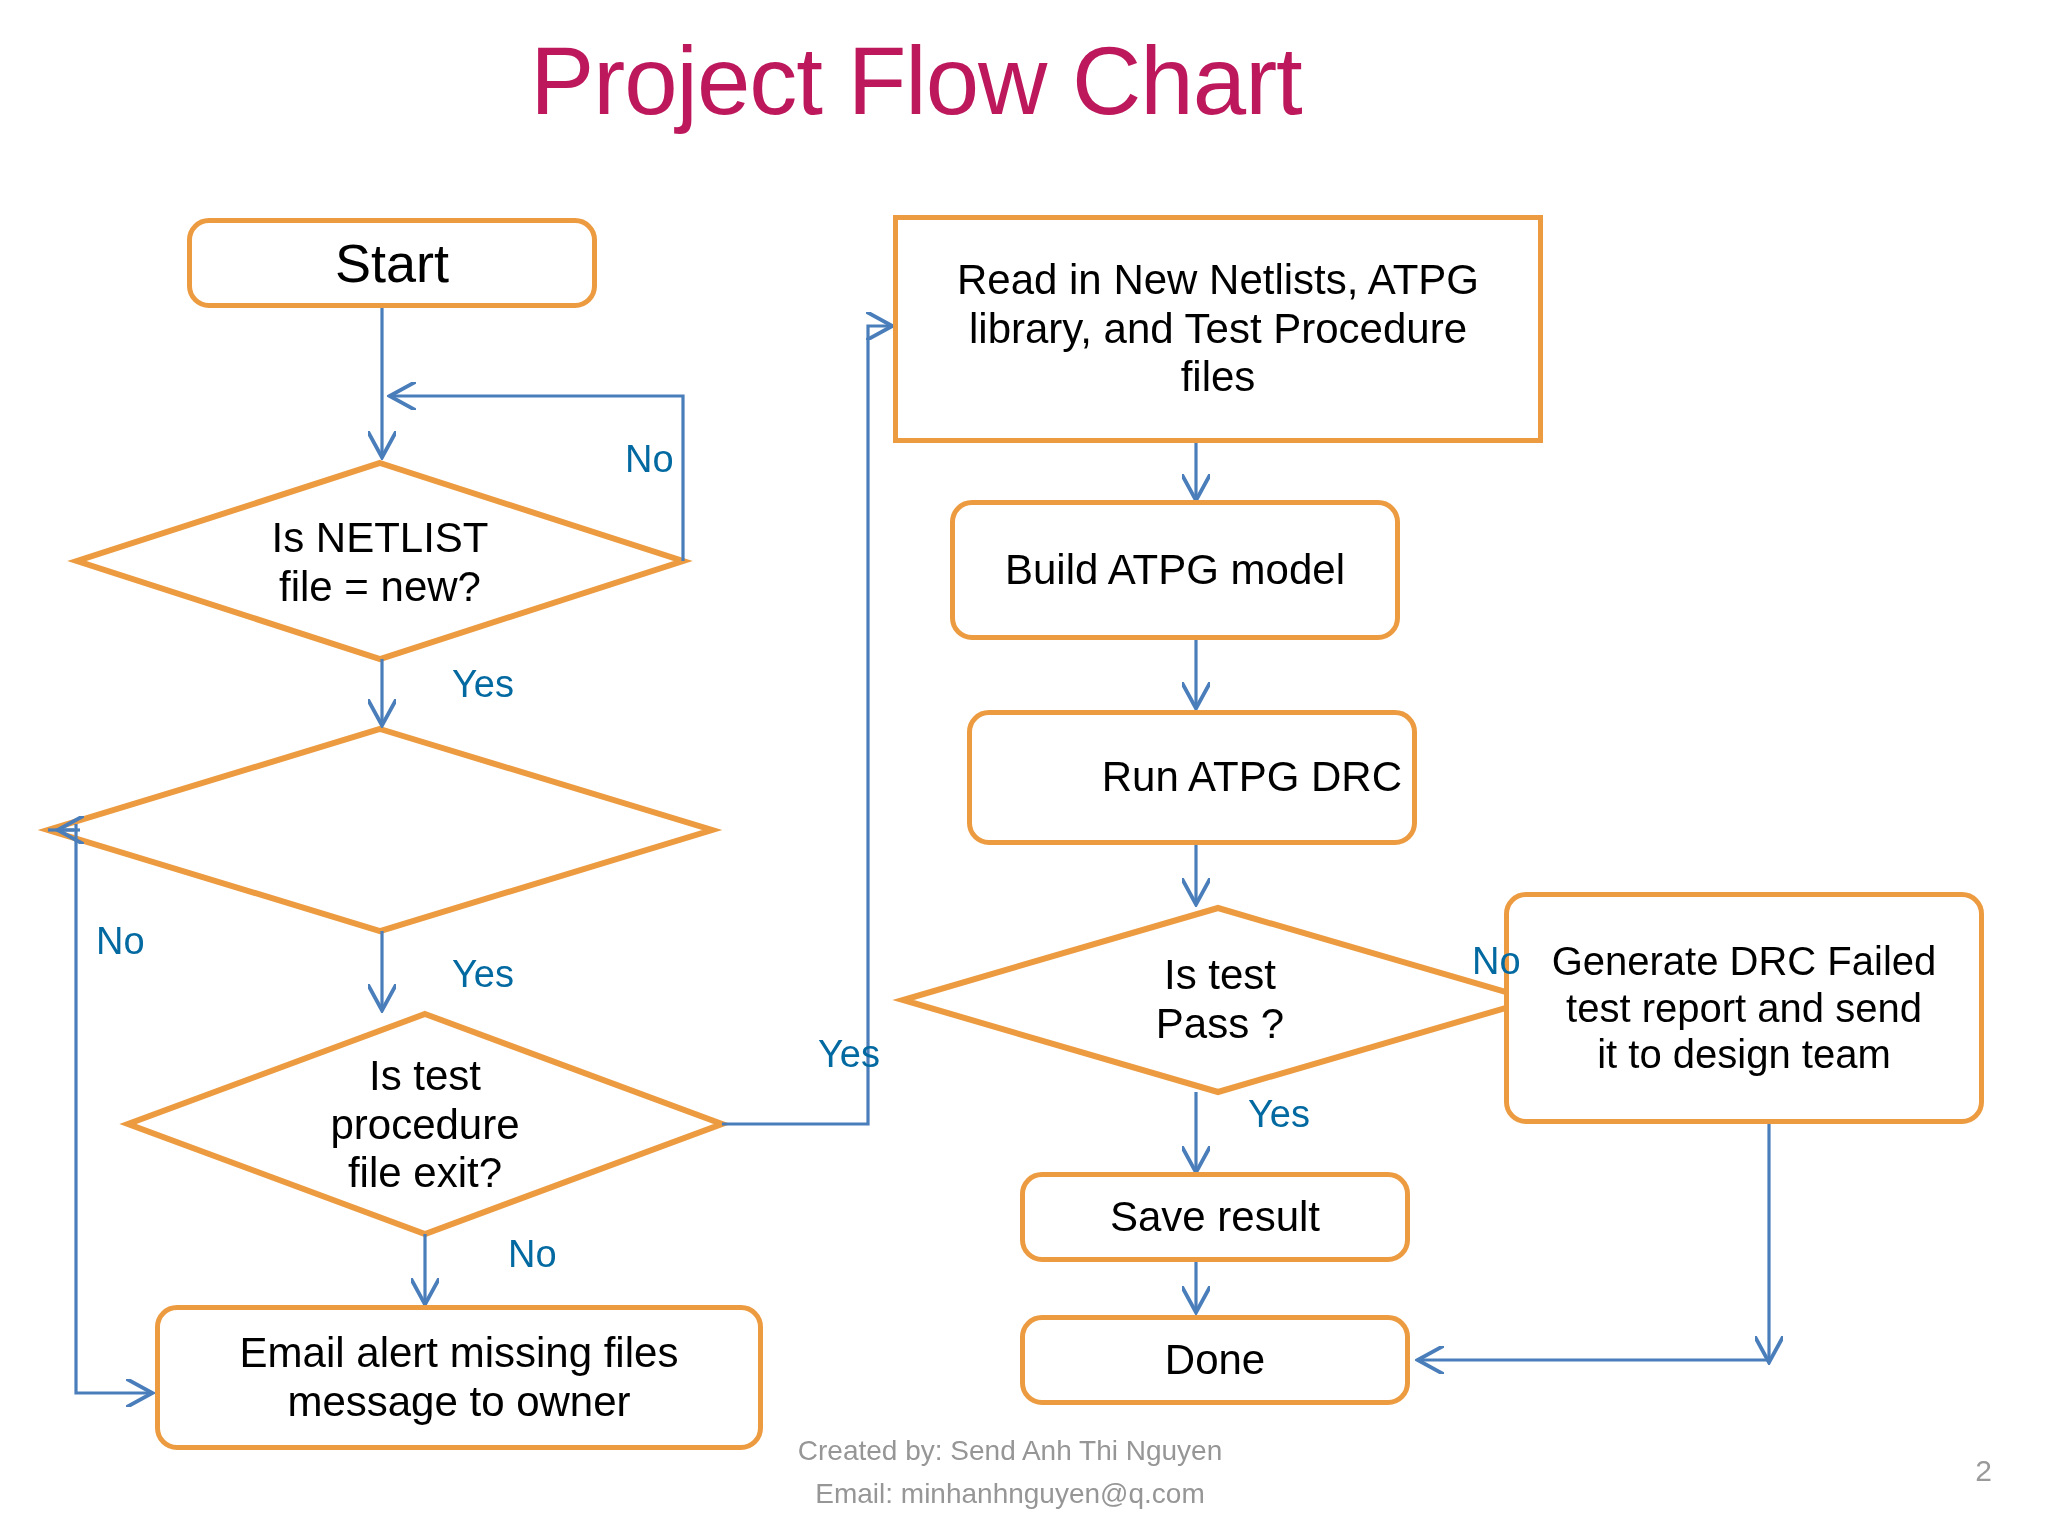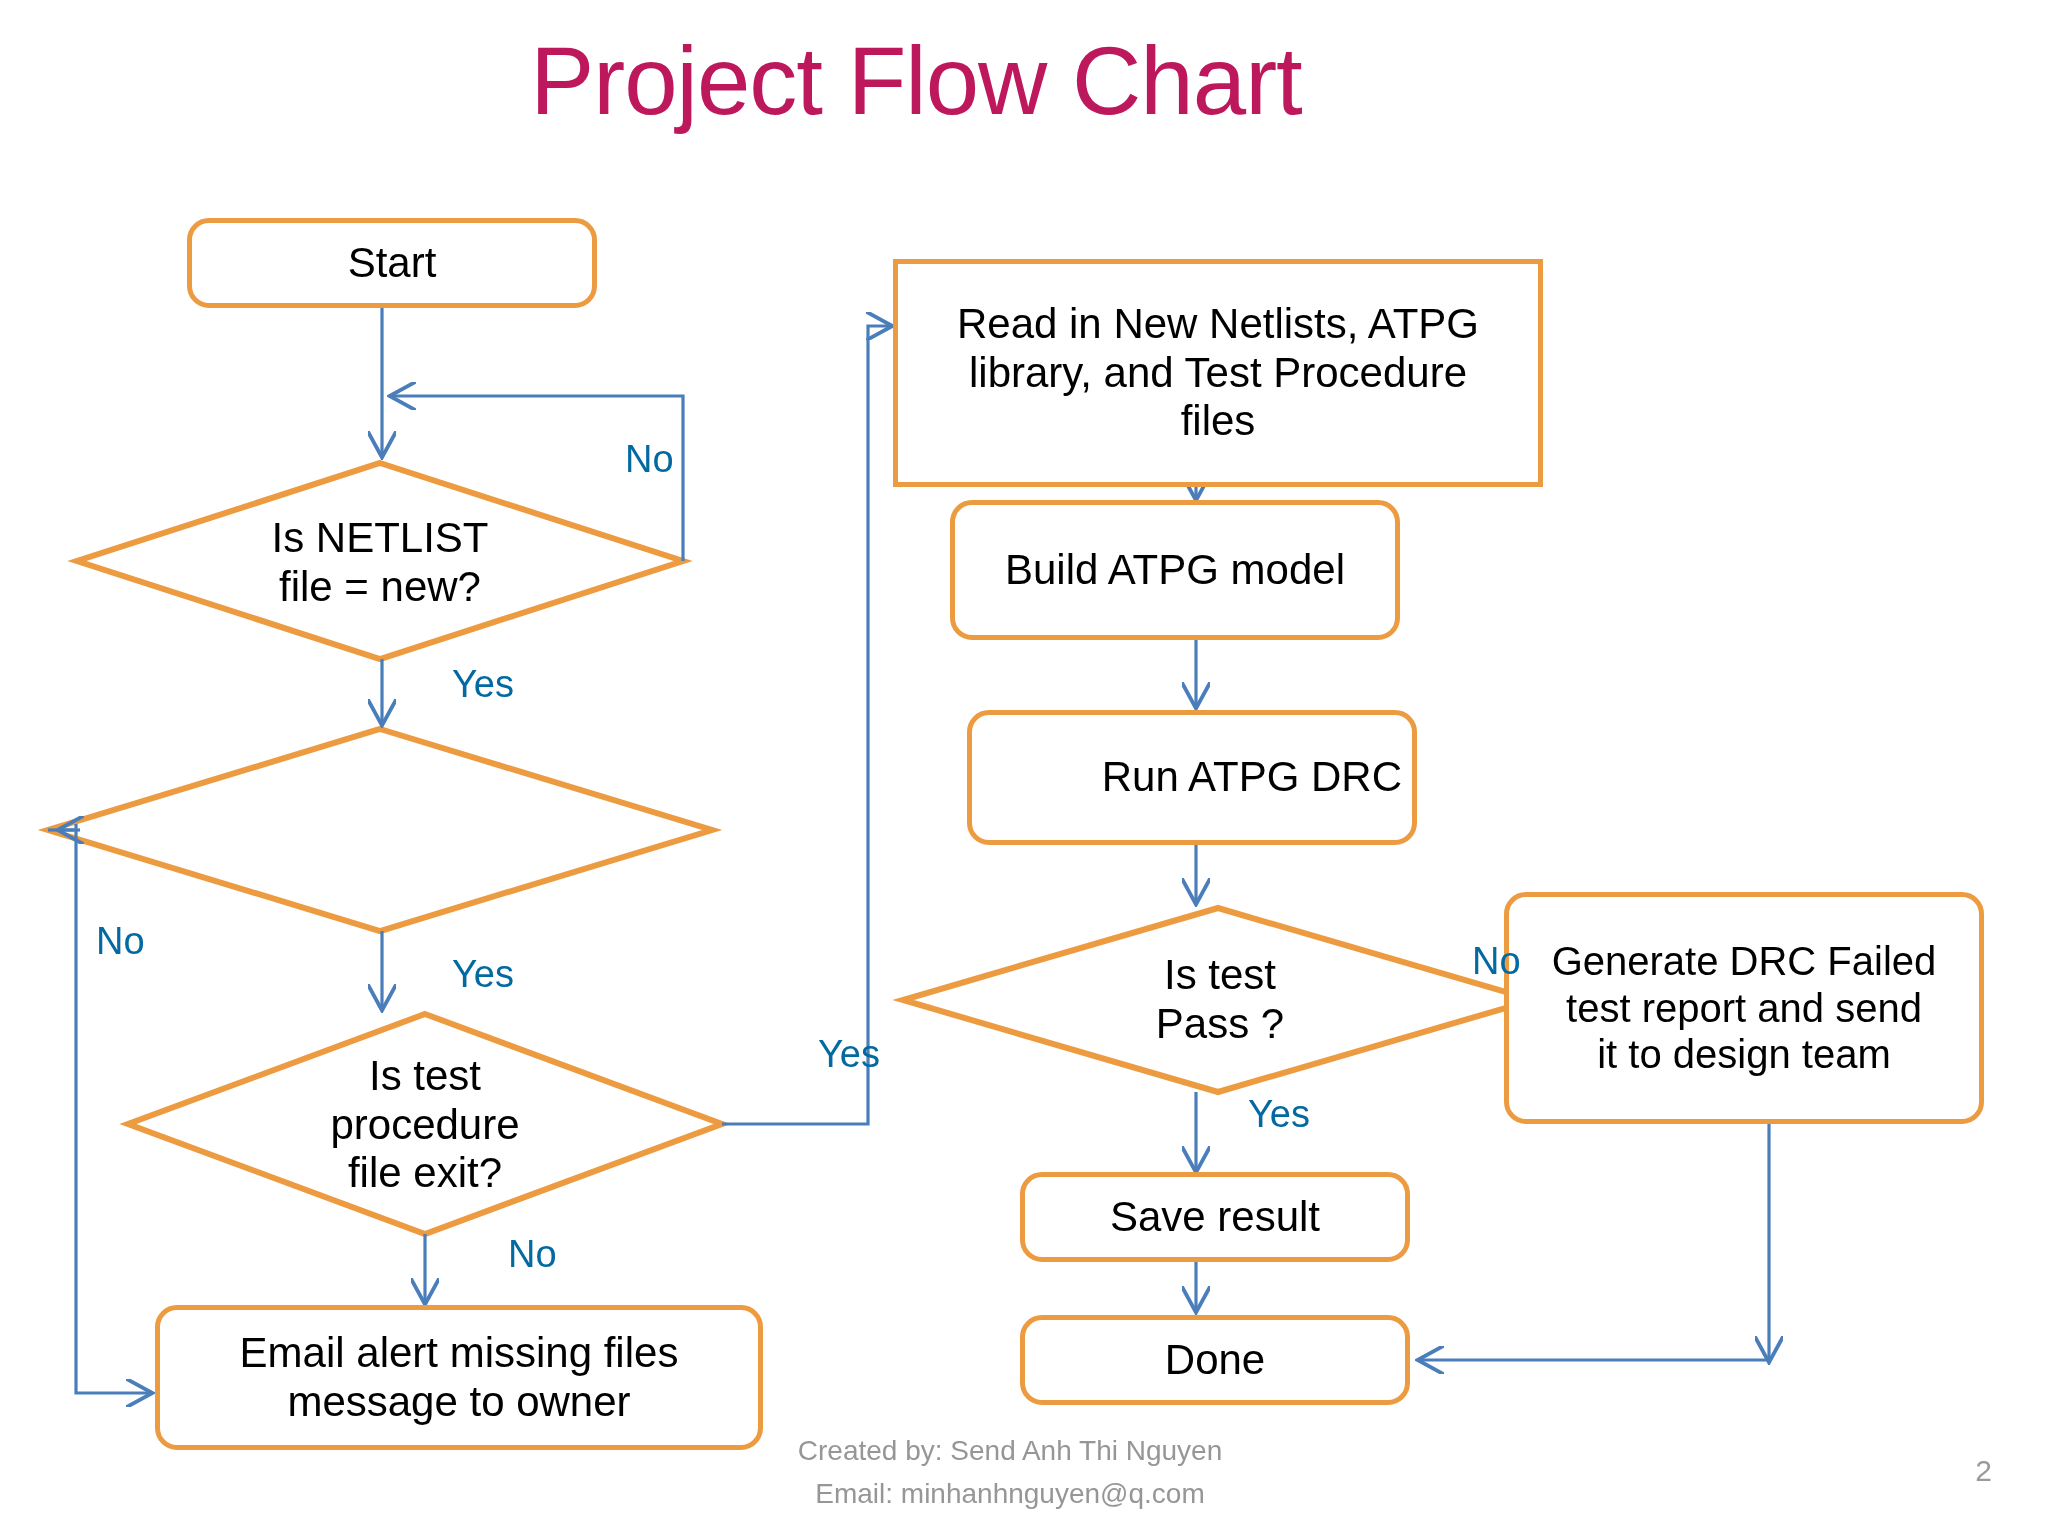--- a/index.html
+++ b/index.html
@@ -134,42 +134,42 @@
 
       <path d="M 1196 1092 L 1196 1170" marker-end="url(#arrowblue)"></path>
 
       <path d="M 1196 1243 L 1196 1310" marker-end="url(#arrowblue)"></path>
 
       <path d="M 1769 1124 L 1769 1360" marker-end="url(#arrowblue)"></path>
       <path d="M 1769 1360 L 1420 1360" marker-end="url(#arrowblue)"></path>
     </g>
   </svg>
 
-  <div class="node proc rounded" style="left:187px; top:218px; width:410px; height:90px; font-size:42px;">
+  <div class="node proc rounded" style="left:187px; top:218px; width:410px; height:90px; font-size:54px;">
     <span class="node-label">Start</span>
   </div>
 
   <div class="node decision" style="left:150px; top:488px; width:460px; height:150px; font-size:42px;">
     <span class="node-label">Is NETLIST
 file = new?</span>
   </div>
 
 
   <div class="node decision" style="left:205px; top:1030px; width:440px; height:190px; font-size:42px;">
     <span class="node-label">Is test
 procedure
 file  exit?</span>
   </div>
 
   <div class="node proc rounded" style="left:155px; top:1305px; width:608px; height:145px; font-size:42px;">
     <span class="node-label">Email  alert missing files
 message  to owner</span>
   </div>
 
-  <div class="node proc sharp" style="left:893px; top:215px; width:650px; height:228px; font-size:42px;margin-top:44px;">
+  <div class="node proc sharp" style="left:893px; top:215px; width:650px; height:228px; font-size:42px;">
     <span class="node-label">Read in New Netlists, ATPG
 library, and Test Procedure
 files</span>
   </div>
 
   <div class="node proc rounded" style="left:950px; top:500px; width:450px; height:140px; font-size:42px;">
     <span class="node-label">Build ATPG model</span>
   </div>
 
   <div class="node proc rounded" style="left:967px; top:710px; width:450px; height:135px; font-size:42px;justify-content:flex-end;">

